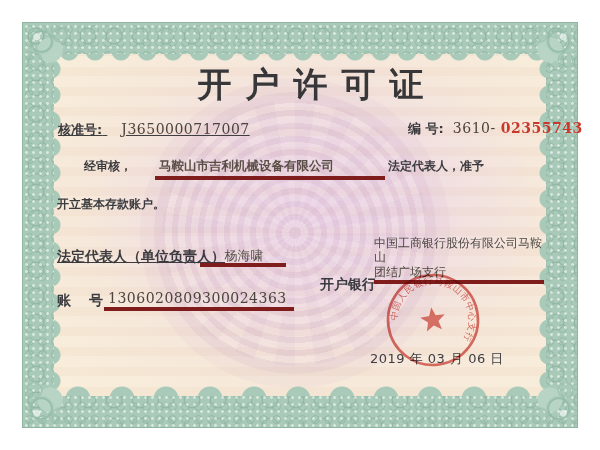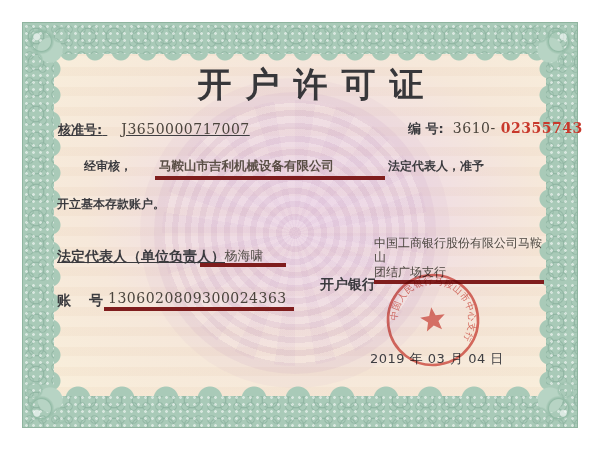--- a/index.html
+++ b/index.html
@@ -126,21 +126,21 @@
   <span class="abs u-line" style="left:200px;top:247px;width:84px;height:16px;font-size:13px;color:#55504a;padding-left:2px;text-align:center;">杨海啸</span>
   <span class="abs bold-cjk" style="left:320px;top:248px;font-size:14px;margin-top:28px;">开户银行</span>
   <div class="abs u-line" style="left:374px;top:236px;width:170px;white-space:normal;font-size:12px;line-height:1.2;color:#4d4841;padding-bottom:1px;">
     <span>中国工商银行股份有限公司马鞍山</span><br>
     <span>团结广场支行</span>
   </div>
 
   <span class="abs bold-cjk" style="left:57px;top:292px;font-size:14px;letter-spacing:2px;">账　号</span>
   <span class="abs u-line mono-val" style="left:104px;top:290px;width:186px;height:17px;padding-left:4px;">1306020809300024363</span>
 
-  <span class="abs" style="left:370px;top:350px;font-size:13px;color:#3e3e42;letter-spacing:.5px;">2019 年 03 月 04 日</span>
+  <span class="abs" style="left:370px;top:350px;font-size:13px;color:#3e3e42;letter-spacing:.5px;">2019 年 03 月 06 日</span>
 
   <div class="seal-wrap">
     <svg width="100" height="100" viewBox="0 0 100 100">
       <defs>
         <path id="sealArc" d="M 14,50 a 36,36 0 1,1 72,0 a 36,36 0 1,1 -72,0"></path>
       </defs>
       <circle cx="50" cy="50" r="45" fill="none" stroke="var(--seal-red)" stroke-width="2.6" opacity=".85"></circle>
       <polygon points="50,37 53.23,45.55 62.36,45.98 55.23,51.70 57.64,60.52 50,55.5 42.36,60.52 44.77,51.70 37.64,45.98 46.77,45.55" fill="var(--seal-red)" opacity=".8"></polygon>
       <text font-size="9" fill="var(--seal-red)" opacity=".85" letter-spacing="0.6" font-family="DejaVu Sans, sans-serif">
         <textPath href="#sealArc" startOffset="2%">中国人民银行马鞍山市中心支行</textPath>

